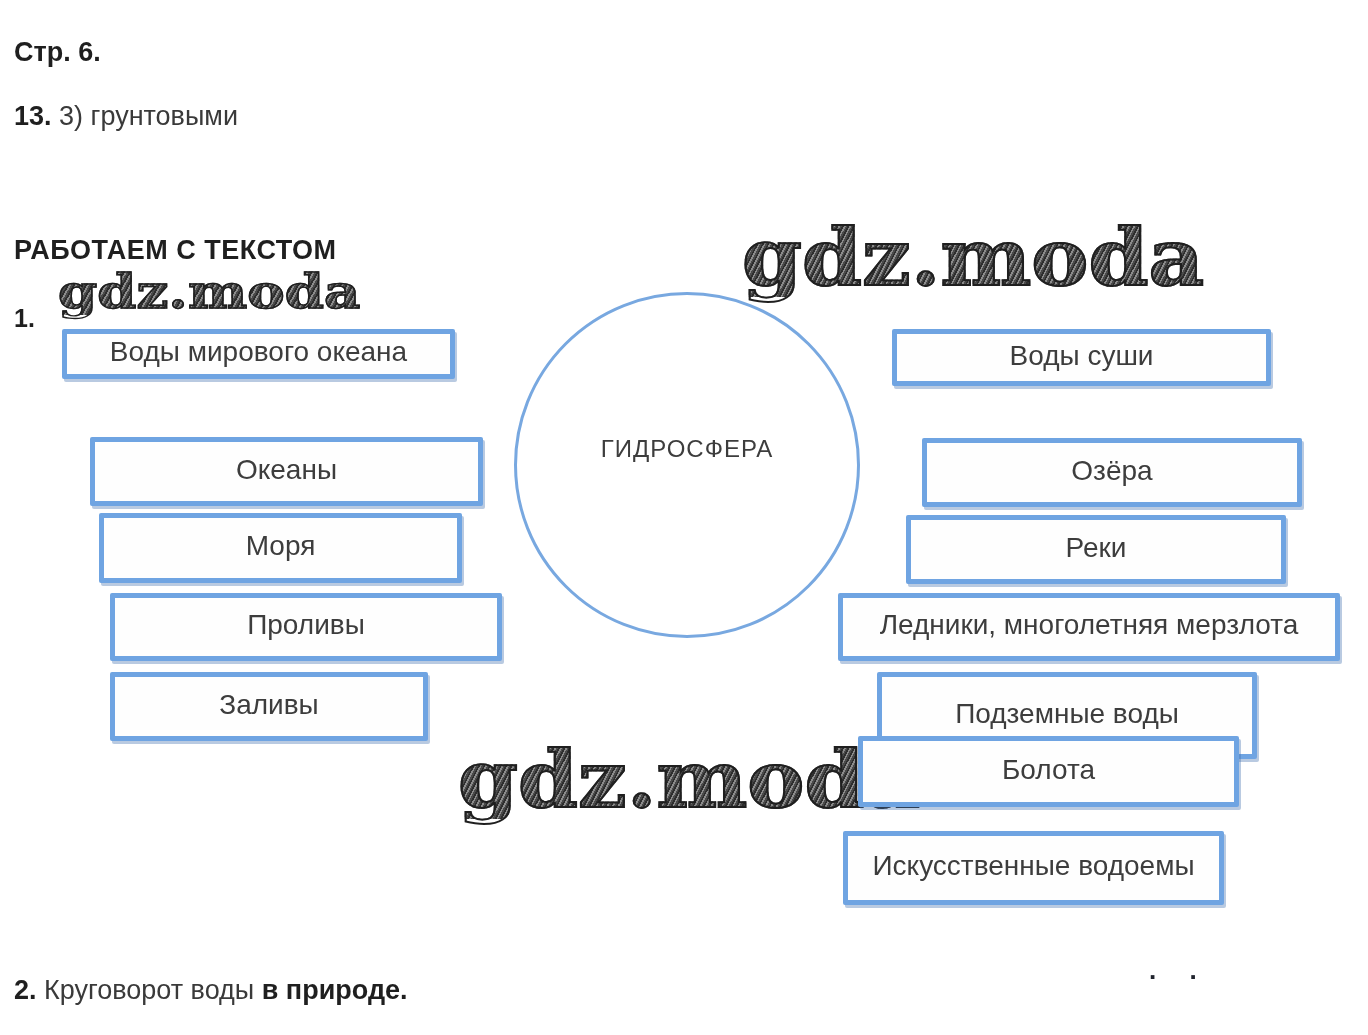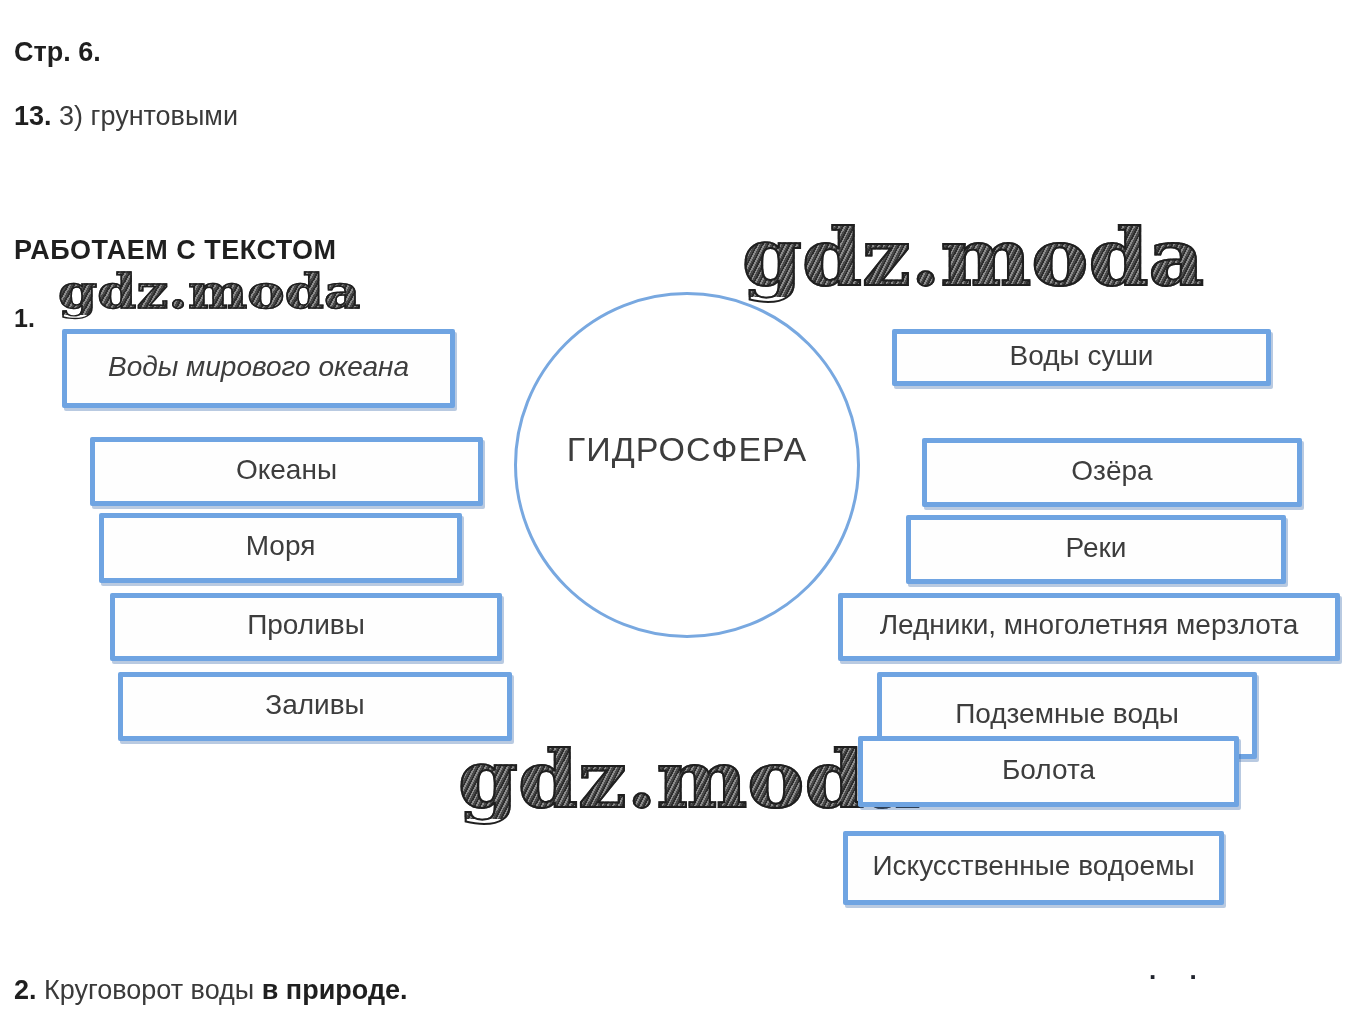--- a/index.html
+++ b/index.html
@@ -21,21 +21,21 @@
     box-shadow:2px 3px 0 rgba(70,115,175,.38);
     padding-bottom:4px;white-space:nowrap;
   }
   .circle{
     position:absolute;box-sizing:border-box;border-radius:50%;
     border:3px solid var(--circle-border,#78a8e0);
     background:#ffffff;
     display:flex;align-items:center;justify-content:center;
   }
   .circle-label{
-    font-size:34px;letter-spacing:1px;color:#3d3d3d;
+    font-size:24px;letter-spacing:1px;color:#3d3d3d;
     transform:translateY(-16px);white-space:nowrap;
   }
   .wm{
     position:absolute;line-height:1;white-space:nowrap;
     font-family:"DejaVu Serif",serif;font-weight:700;
     background:repeating-linear-gradient(115deg,#2e2e2e 0 1.5px,#8b8b8b 1.5px 3px,#4a4a4a 3px 4.5px);
     -webkit-background-clip:text;background-clip:text;color:transparent;
     -webkit-text-stroke:2px #1f1f1f;
     transform-origin:left top;
   }
@@ -67,25 +67,25 @@
   <div class="wm wm-small">gdz.moda</div>
   <div class="wm wm-top">gdz.moda</div>
   <div class="wm wm-bottom">gdz.moda</div>
 
   <div>
 
     <div class="circle" style="left:514px;top:263px;width:346px;height:346px;">
       <span class="circle-label">ГИДРОСФЕРА</span>
     </div>
 
-    <div class="dbox" style="left:62px;top:300px;width:393px;height:79px;font-style:italic;">Воды мирового океана</div>
+    <div class="dbox" style="left:62px;top:300px;width:393px;height:50px;">Воды мирового океана</div>
     <div class="dbox" style="left:90px;top:408px;width:393px;height:69px;">Океаны</div>
     <div class="dbox" style="left:99px;top:484px;width:363px;height:70px;">Моря</div>
     <div class="dbox" style="left:110px;top:564px;width:392px;height:68px;">Проливы</div>
-    <div class="dbox" style="left:118px;top:643px;width:394px;height:69px;">Заливы</div>
+    <div class="dbox" style="left:110px;top:643px;width:318px;height:69px;">Заливы</div>
 
     <div class="dbox" style="left:892px;top:300px;width:379px;height:57px;">Воды суши</div>
     <div class="dbox" style="left:922px;top:409px;width:380px;height:69px;">Озёра</div>
     <div class="dbox" style="left:906px;top:486px;width:380px;height:69px;">Реки</div>
     <div class="dbox" style="left:838px;top:564px;width:502px;height:68px;">Ледники, многолетняя мерзлота</div>
     <div class="dbox" style="left:877px;top:643px;width:380px;height:87px;">Подземные воды</div>
     <div class="dbox" style="left:858px;top:707px;width:381px;height:71px;">Болота</div>
     <div class="dbox" style="left:843px;top:802px;width:381px;height:74px;">Искусственные водоемы</div>
   </div>
 

